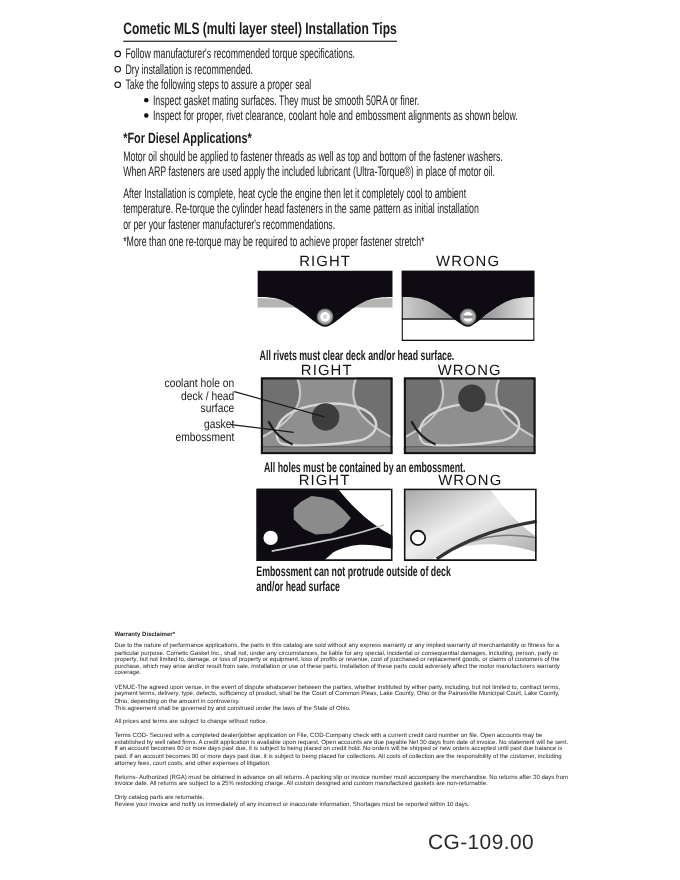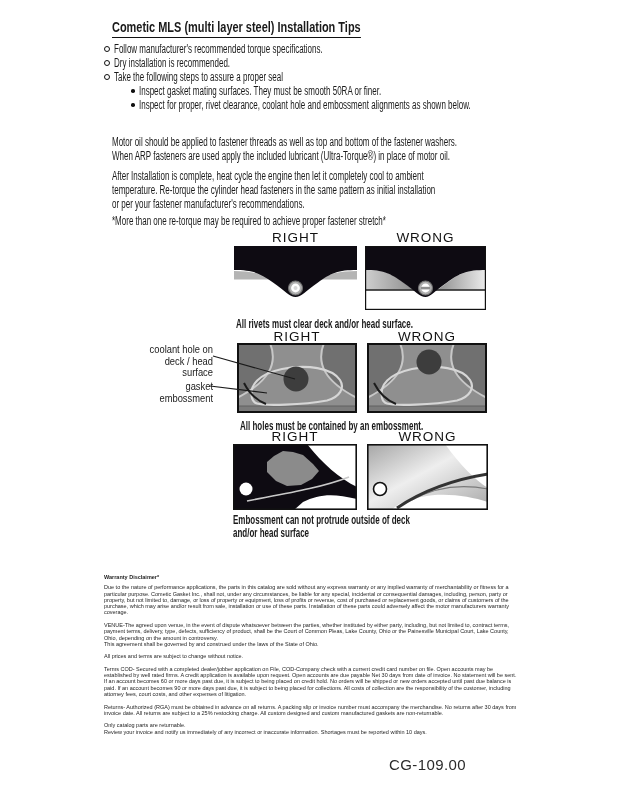--- a/index.html
+++ b/index.html
@@ -41,21 +41,21 @@
 
   .callout {
     font-size:11px; line-height:11.5px; text-align:right; white-space:pre-line;
     transform:scaleX(0.85); transform-origin:100% 0; width:95px;
   }
 
   .legal { left:104px; top:574px; width:416px; font-size:5.5px; line-height:6.3px; color:#1f1f1f; }
   .legal p { margin:0 0 6.2px 0; white-space:pre-line; }
   .legal .lg-h { font-weight:bold; margin-bottom:4px; }
 
-  .pagenum { font-size:15px; letter-spacing:0.4px; color:#2b2b2b; white-space:nowrap; }
+  .pagenum { font-size:19px; letter-spacing:0.4px; color:#2b2b2b; white-space:nowrap; }
 
   svg { display:block; }
 </style>
 </head>
 <body>
 
 <div class="page">
 
   <div class="abs" style="left:112px; top:18px;">
     <span class="title condT">Cometic MLS (multi layer steel) Installation Tips</span>
@@ -77,20 +77,23 @@
     <div class="b-row">
       <span class="sb-mark"></span>
       <span class="b-txt cond">Inspect gasket mating surfaces.  They must be smooth 50RA or finer.</span>
     </div>
     <div class="b-row">
       <span class="sb-mark"></span>
       <span class="b-txt cond">Inspect for proper, rivet clearance, coolant hole and embossment alignments as shown below.</span>
     </div>
   </div>
 
+  <div class="abs" style="left:112px; top:117px;">
+    <span class="diesel-h condT">*For Diesel Applications*</span>
+  </div>
   <div class="abs" style="left:112px; top:135px;">
     <span class="body-txt cond">Motor oil should be applied to fastener threads as well as top and bottom of the fastener washers.
 When ARP fasteners are used apply the included lubricant (Ultra-Torque®) in place of motor oil.</span>
   </div>
   <div class="abs" style="left:112px; top:169px;">
     <span class="body-txt cond">After Installation is complete, heat cycle the engine then let it completely cool to ambient
 temperature. Re-torque the cylinder head fasteners in the same pattern as initial installation
 or per your fastener manufacturer's recommendations.</span>
   </div>
   <div class="abs" style="left:112px; top:211px;">

